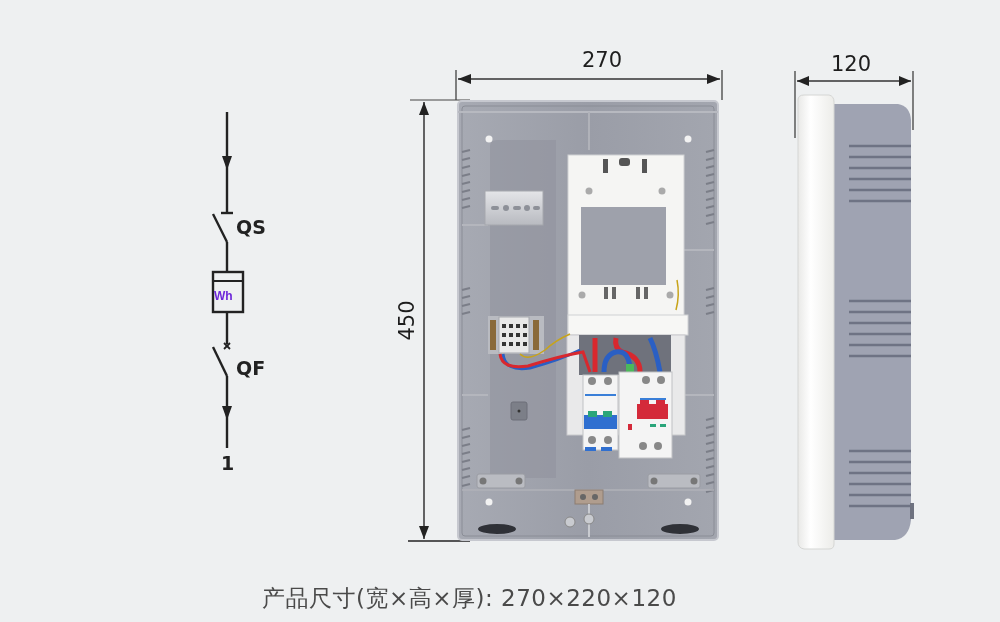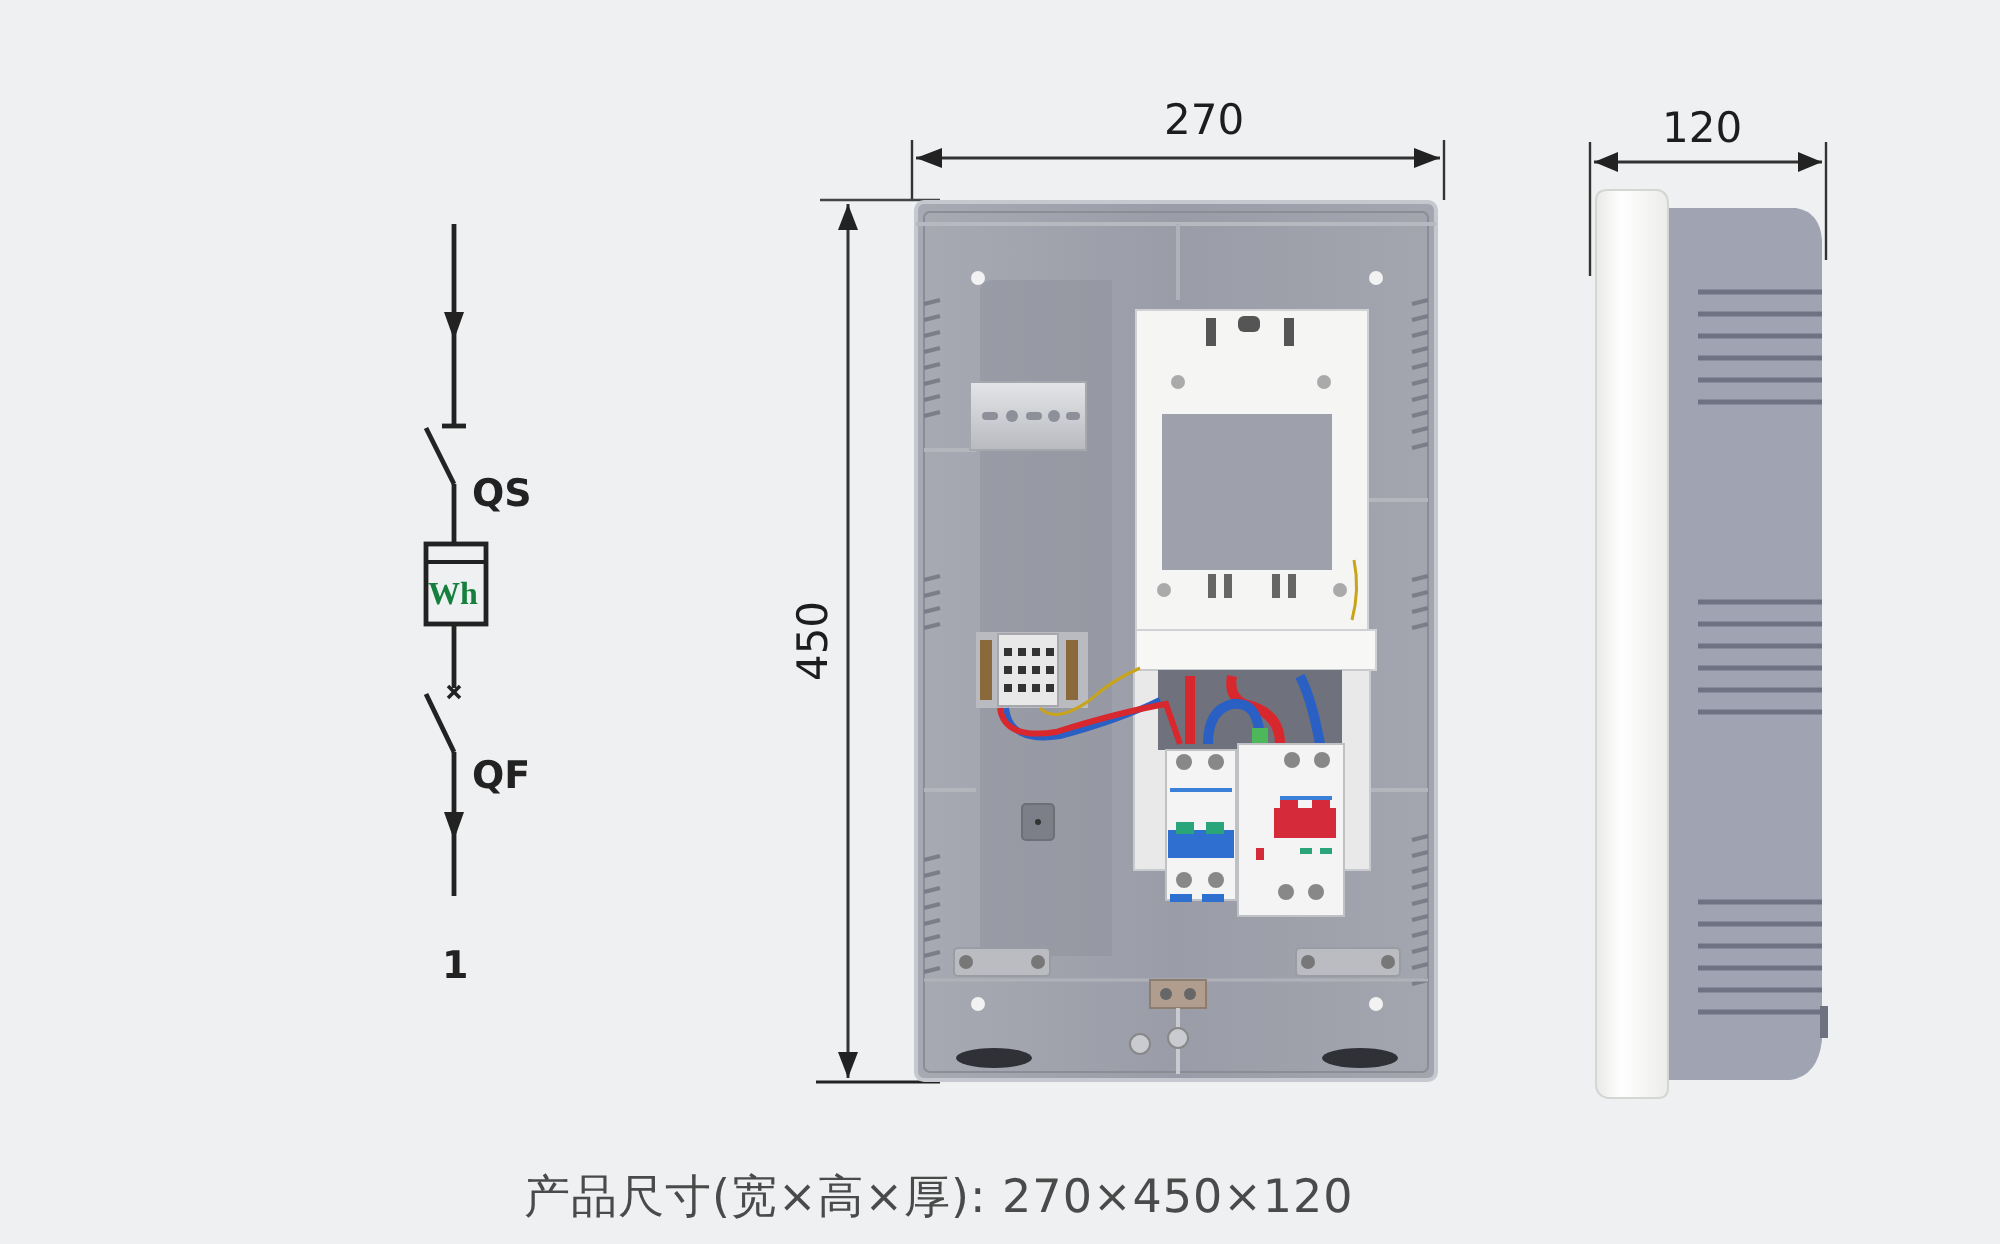--- a/index.html
+++ b/index.html
@@ -18,25 +18,25 @@
   }
   
   .caption {
     position:absolute; left:262px; top:583px;
     font-family:"DejaVu Sans", sans-serif; font-size:23px; color:#4a4a4a;
     letter-spacing:0.5px; white-space:nowrap;
   }
   
   .sch-label {
     position:absolute; font-family:"DejaVu Sans", sans-serif; font-weight:bold;
-    font-size:19px; color:#222; line-height:1;margin-top:20px;
+    font-size:19px; color:#222; line-height:1;
   }
   .wh-label {
-    position:absolute; font-family:Liberation Serif, serif; font-weight:bold;
-    font-size:16px; color:#15803d; line-height:1;
+    position:absolute; font-family:Liberation Sans, sans-serif; font-weight:bold;
+    font-size:12px; color:#6d28d9; line-height:1;
   }
   svg { position:absolute; left:0; top:0; }
 </style>
 </head>
 <body>
 
 <div>
   <svg width="1000" height="622">
 
     <line x1="227" y1="112" x2="227" y2="213" stroke="#222" stroke-width="2.4"></line>
@@ -304,13 +304,13 @@
       <line x1="849" y1="473" x2="911" y2="473"></line>
         <line x1="849" y1="484" x2="911" y2="484"></line>
       <line x1="849" y1="495" x2="911" y2="495"></line>
         <line x1="849" y1="506" x2="911" y2="506"></line>
     </g>
     <rect x="910" y="503" width="4" height="16" fill="#6e7280"></rect>
   </svg>
   <span class="dim-label" style="left:831px;top:54px;text-align:right;">120</span>
 </div>
 
-<div class="caption">产品尺寸(宽×高×厚): 270×450×120</div>
+<div class="caption">产品尺寸(宽×高×厚): 270×220×120</div>
 
 </body></html>

